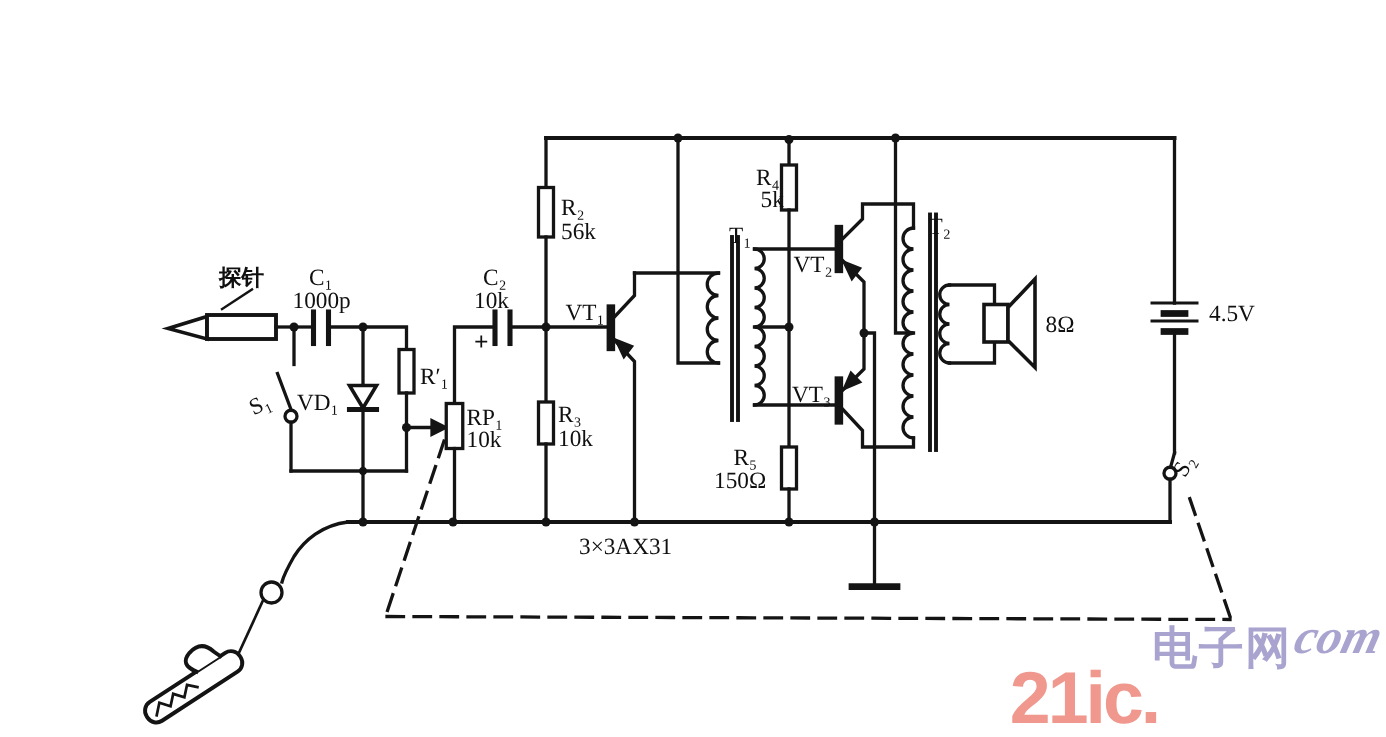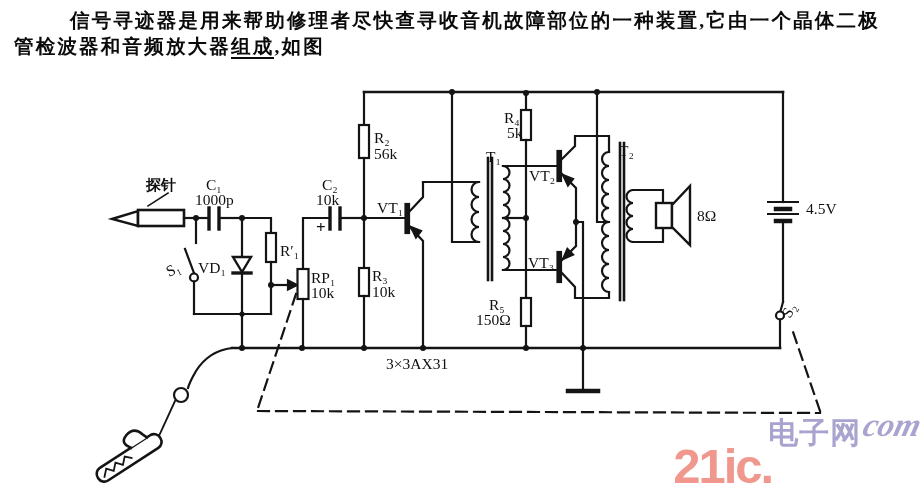--- a/index.html
+++ b/index.html
@@ -17,24 +17,20 @@
   .wm-col{display:flex;margin-left:-4px;}
   .wm-cn{font-size:30px;font-weight:bold;letter-spacing:1px;}
   .wm-tld{font-size:33px;font-weight:bold;font-style:italic;transform:skewX(-14deg);
           margin-top:-9px;margin-left:2px;font-family:"Liberation Serif",serif;}
 </style>
 </head>
 <body>
 
 <div id="page">
 
-  <div class="intro">
-    <span class="indent"></span><span>信号寻迹器是用来帮助修理者尽快查寻收音机故障部位的一种装置,它由一个晶体二极</span><br>
-    <span>管检波器和音频放大器</span><span class="u">组成</span><span>,如图</span>
-  </div>
 
   <svg width="924" height="491" viewBox="0 0 924 491">
     <g stroke="#141414" stroke-width="2.2" fill="none" stroke-linecap="square">
 
       <g>
         <polygon points="112,219 138,211 138,226" fill="#fff" stroke-width="2.4"></polygon>
         <rect x="138" y="210" width="46" height="16" fill="#fff" stroke-width="2.6"></rect>
         <path d="M184,218 L196,218"></path>
         <path d="M168,193 L148,206" stroke-width="1.6"></path>
       </g>

